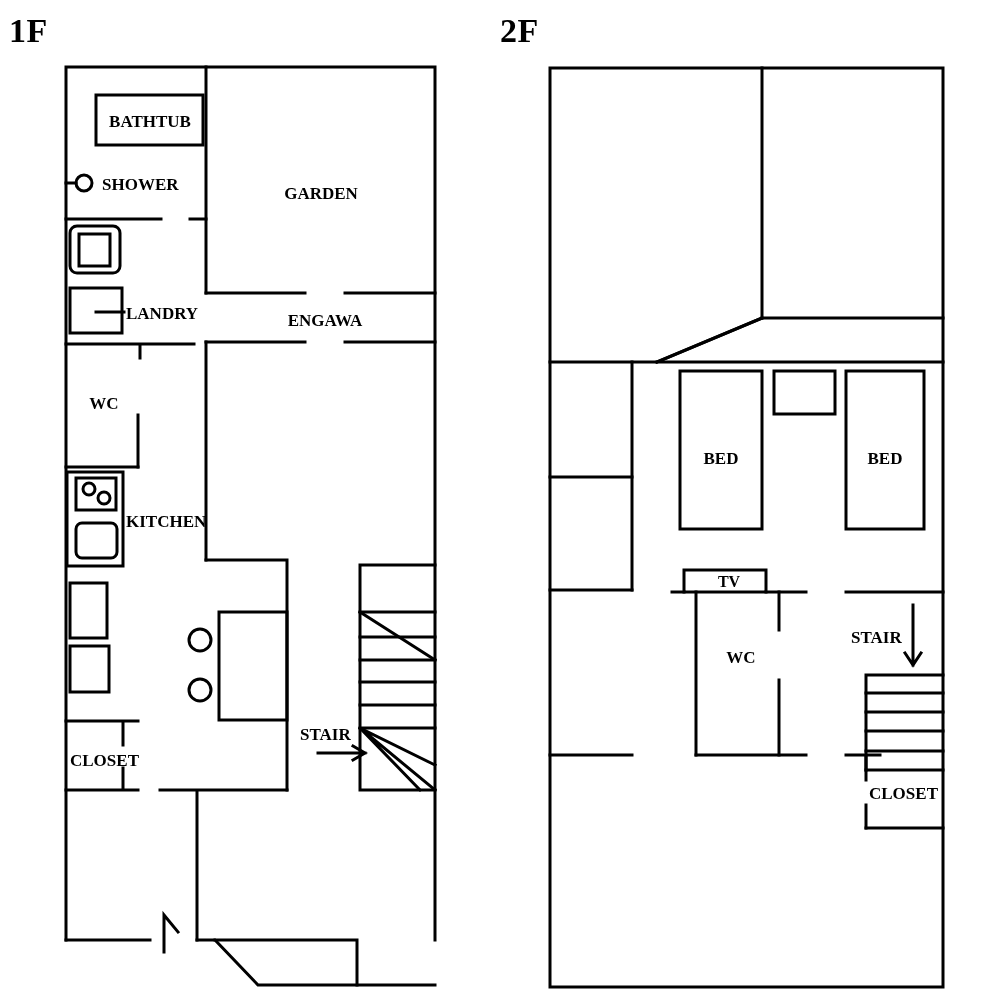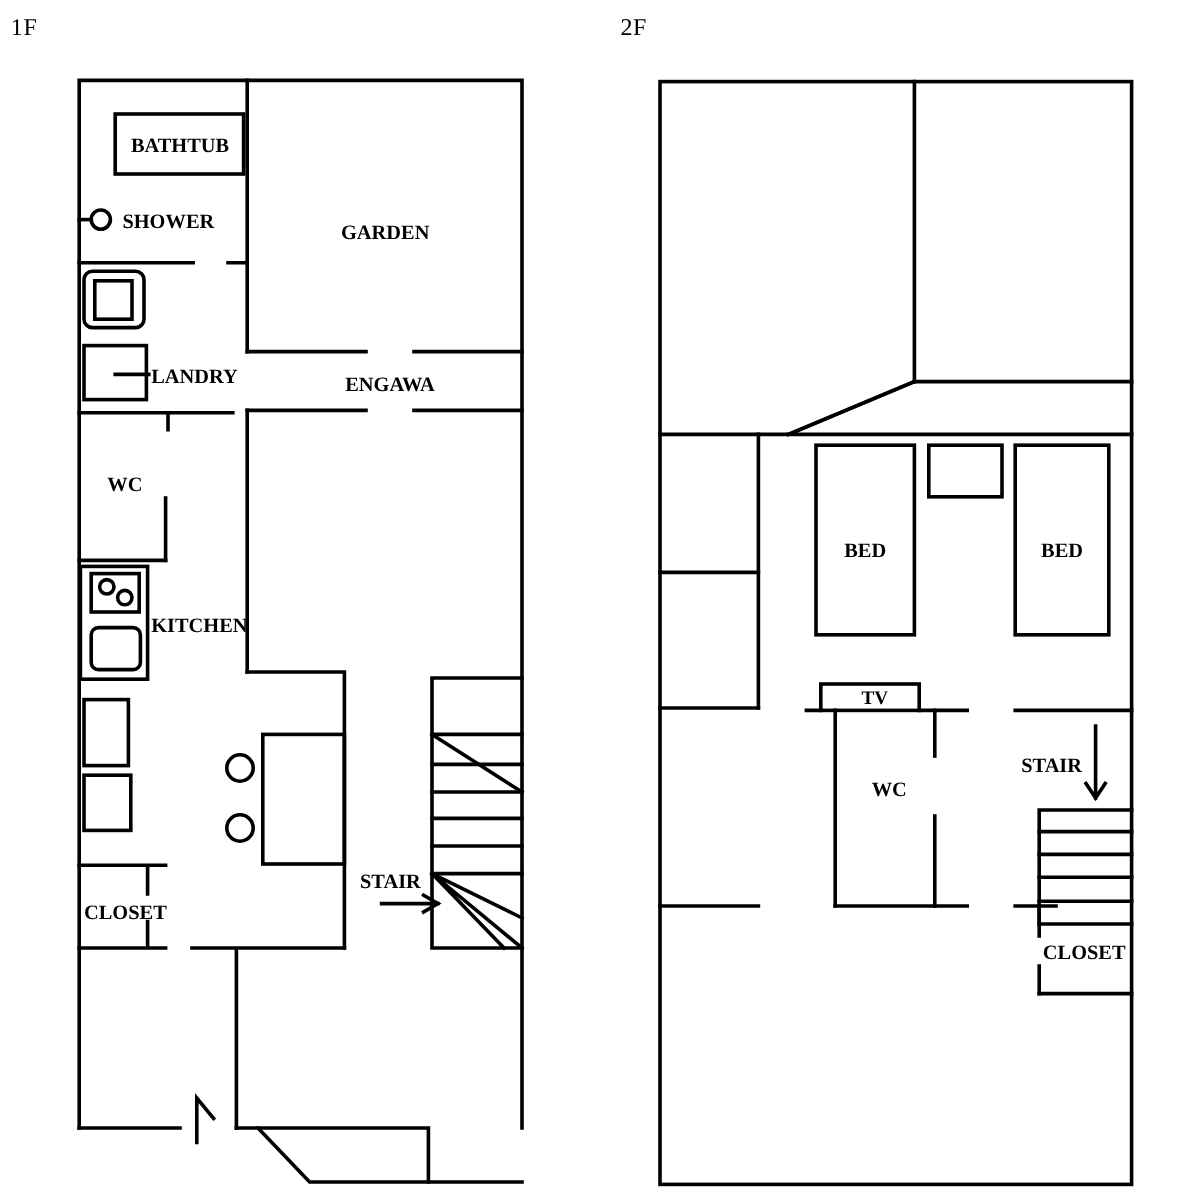--- a/index.html
+++ b/index.html
@@ -1,21 +1,21 @@
 <!DOCTYPE html>
 <html><head>
 <meta charset="utf-8">
 <title>Floor Plan 1F 2F</title>
 <style>
   html,body{margin:0;padding:0;background:#ffffff;}
   body{width:1000px;height:1000px;font-family:"Liberation Serif",serif;color:#000;}
   #stage{position:relative;width:1000px;height:1000px;overflow:hidden;background:#fff;}
-  .floor-title{position:absolute;font-weight:normal;font-size:20px;letter-spacing:0.5px;font-family:"Liberation Serif",serif;}
+  .floor-title{position:absolute;font-weight:bold;font-size:34px;letter-spacing:0.5px;font-family:"Liberation Serif",serif;}
   #title-1f{left:9px;top:12px;}
-  #title-2f{left:517px;top:12px;}
+  #title-2f{left:500px;top:12px;}
   svg.plan{position:absolute;left:0;top:0;width:1000px;height:1000px;}
   .lbl{font-family:"Liberation Serif",serif;font-weight:bold;fill:#000;}
 </style>
 </head>
 <body>
 
 <div id="stage">
 
   <div class="floor-title" id="title-1f">1F</div>
   <div class="floor-title" id="title-2f">2F</div>

